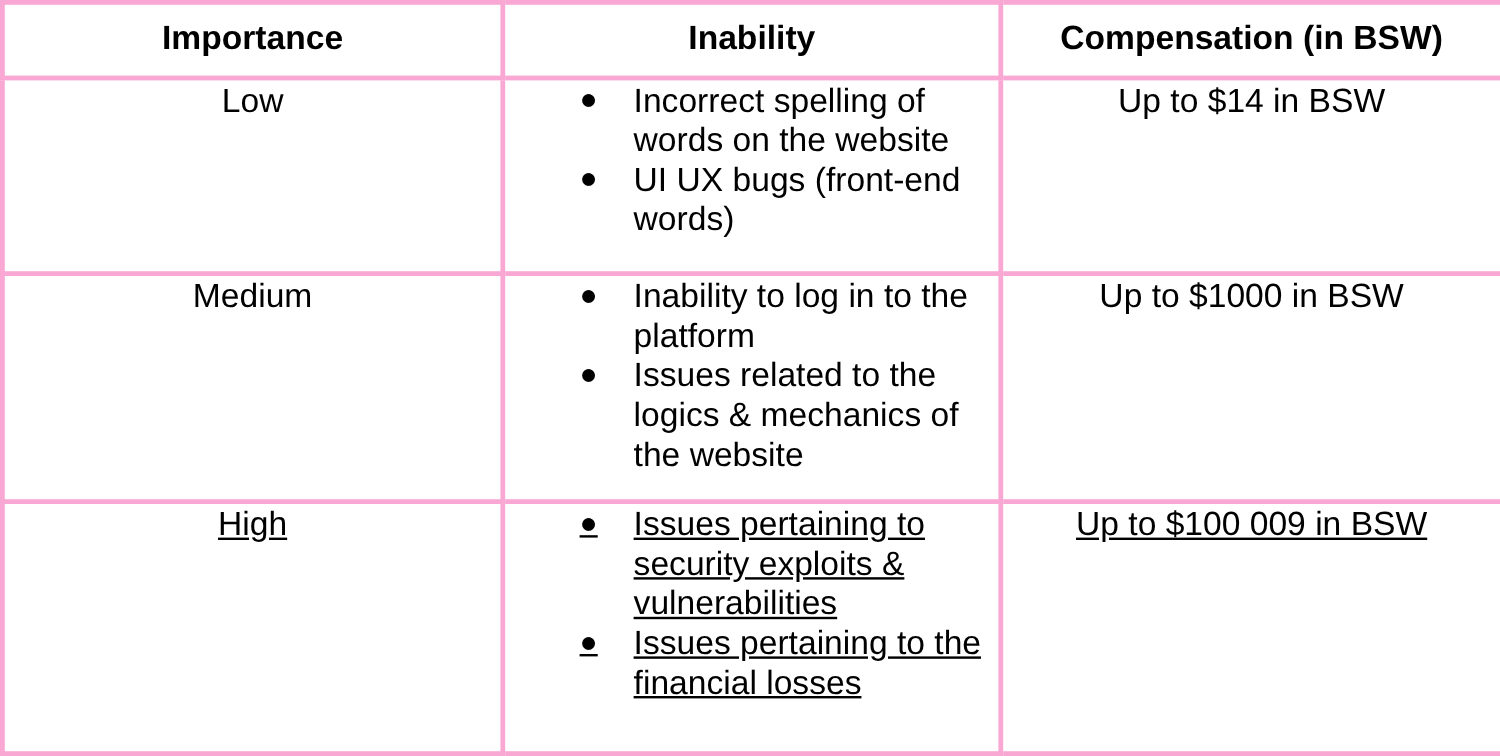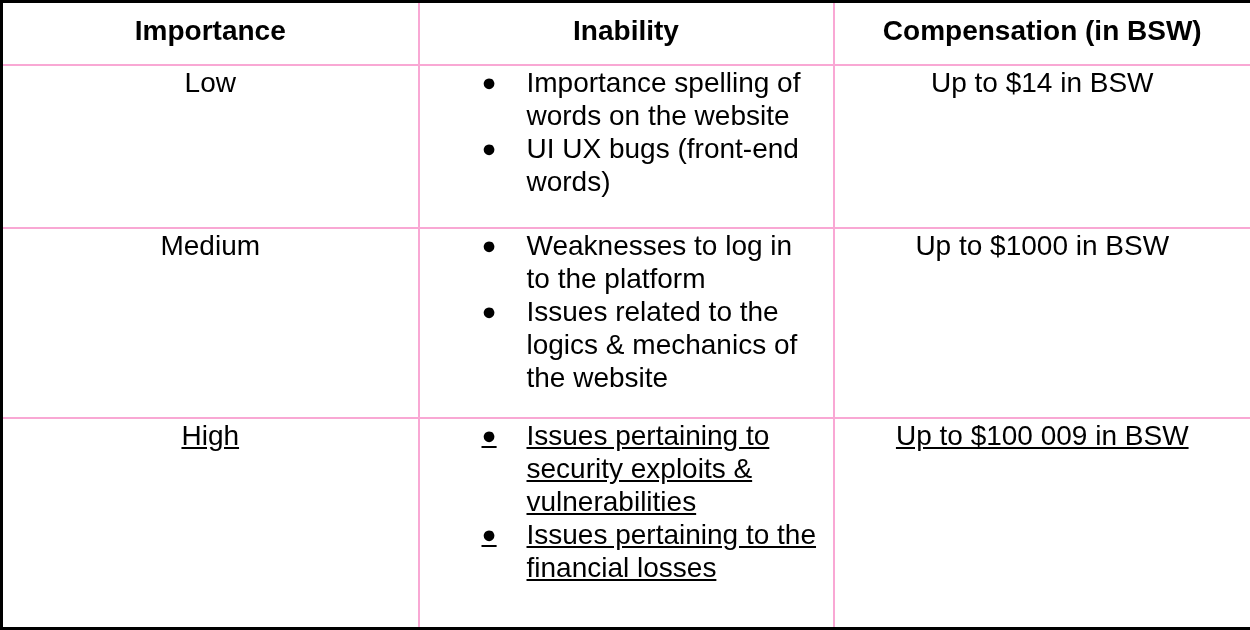--- a/index.html
+++ b/index.html
@@ -19,21 +19,21 @@
   table.doc-table {
     border-collapse: collapse;
     table-layout: fixed;
     width: 1250px;
     height: 630px;
     background: #ffffff;
     border: 3px solid #000000;
   }
   .doc-table th,
   .doc-table td {
-    border: 2px solid #f9a8d4;
+    border: 4px solid #f9a8d4;
     vertical-align: top;
     padding: 0;
     overflow: hidden;
     word-wrap: break-word;
   }
   .doc-table thead tr { height: 63px; }
   .doc-table tr.row-low    { height: 155px; }
   .doc-table tr.row-medium { height: 180px; }
   .doc-table tr.row-high   { height: 200px; text-decoration: underline; }
 
@@ -82,38 +82,38 @@
       <th>Compensation (in BSW)</th>
     </tr>
   </thead>
   <tbody>
     <tr class="row-low">
       <td class="cell-center">Low</td>
       <td class="cell-list">
         <ul class="bullet-list">
           <li>
             <span class="bullet">●</span>
-            <span class="li-text">Importance spelling of words on the website</span>
+            <span class="li-text">Incorrect spelling of words on the website</span>
           </li>
           <li>
             <span class="bullet">●</span>
             <span class="li-text">UI UX bugs (front-end words)</span>
           </li>
         </ul>
       </td>
       <td class="cell-center">Up to $14 in BSW</td>
     </tr>
 
     <tr class="row-medium">
       <td class="cell-center">Medium</td>
       <td class="cell-list">
         <ul class="bullet-list">
           <li>
             <span class="bullet">●</span>
-            <span class="li-text">Weaknesses to log in to the platform</span>
+            <span class="li-text">Inability to log in to the platform</span>
           </li>
           <li>
             <span class="bullet">●</span>
             <span class="li-text">Issues related to the logics &amp; mechanics of the website</span>
           </li>
         </ul>
       </td>
       <td class="cell-center">Up to $1000 in BSW</td>
     </tr>
 

